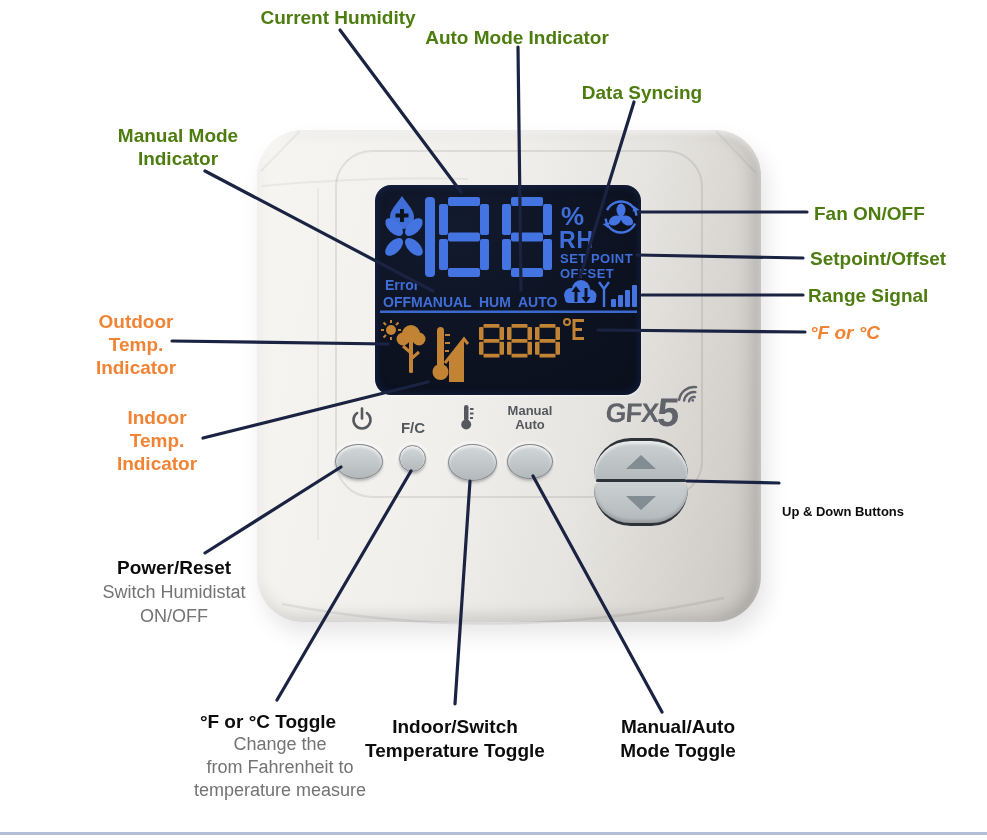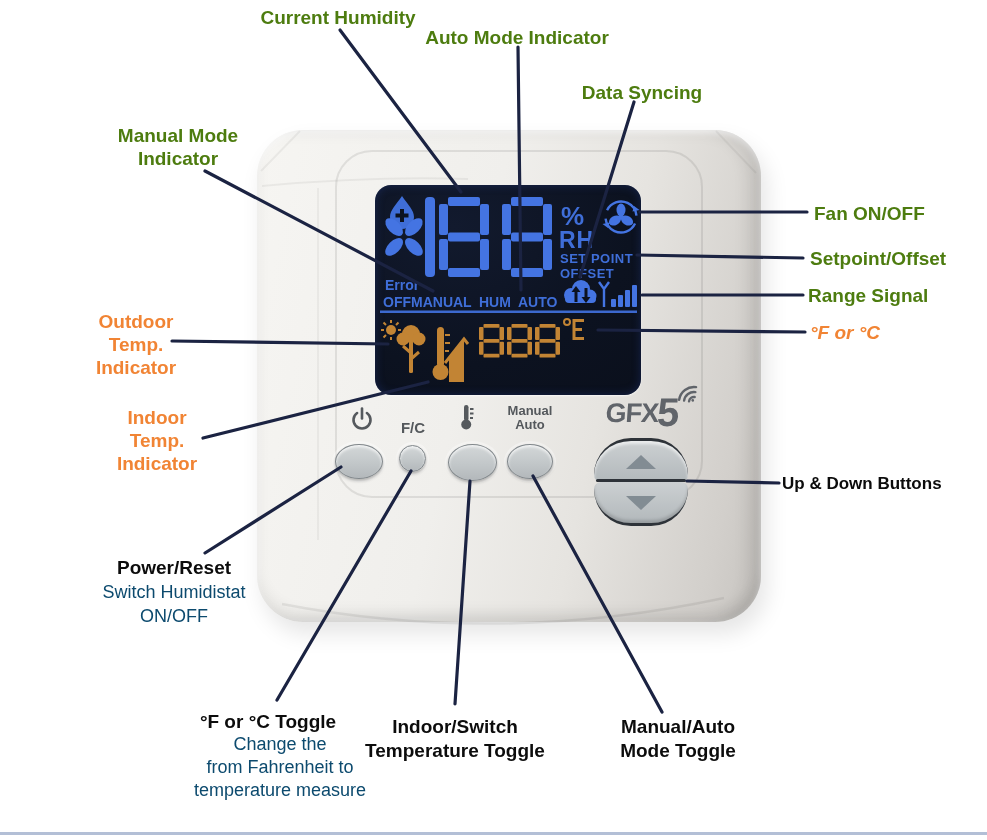--- a/index.html
+++ b/index.html
@@ -16,21 +16,21 @@
     box-shadow:inset 0 0 10px rgba(40,70,160,0.35), 0 1px 2px rgba(255,255,255,0.7);}
   #lcd svg{display:block}
   .lt{font-family:"Liberation Sans",sans-serif;font-weight:bold;fill:#3f6ed8;}
   
   .lbl{position:absolute;font-weight:bold;white-space:nowrap;}
   .lbl.center{transform:translateX(-50%);text-align:center;}
   .blue{color:#4d7c0f;font-size:19px;line-height:23px;}
   .orangeL{color:#f18434;font-size:19px;line-height:23px;}
   .blackL{color:#0c0c0c;font-size:19px;line-height:24px;}
   .desc{position:absolute;transform:translateX(-50%);text-align:center;font-weight:normal;
-        color:#0c4a6e;font-size:18px;line-height:23px;white-space:nowrap;}
+        color:#737373;font-size:18px;line-height:23px;white-space:nowrap;}
   
   .pbtn{position:absolute;border-radius:50%;
     background:linear-gradient(180deg,#d3d7d8 0%,#c2c7c9 55%,#b3b8bb 100%);
     border:1px solid #82888c;
     box-shadow:0 2px 3px rgba(0,0,0,0.28), inset 0 2px 3px rgba(255,255,255,0.75), 0 0 0 3px rgba(255,255,255,0.35);}
   .btn-cap{position:absolute;color:#54585c;font-weight:bold;text-align:center;}
   
   #rocker{position:absolute;left:594px;top:438px;width:94px;height:84px;}
   .rock{position:absolute;left:0;width:94px;height:41px;
     background:linear-gradient(180deg,#ccd0d2,#b2b8bb);
@@ -267,21 +267,21 @@
   <div class="lbl orangeL center" style="left:157px;top:406px;">
     <div>Indoor</div>
     <div>Temp.</div>
     <div>Indicator</div>
   </div>
   <div class="lbl blackL center" style="left:174px;top:556px;">Power/Reset</div>
   <div class="desc" style="left:174px;top:580px;line-height:24px;">
     <div>Switch Humidistat</div>
     <div>ON/OFF</div>
   </div>
-  <div class="lbl blackL" style="left:782px;top:472px;font-size:17px;">Up &amp; Down Buttons</div>
+  <div class="lbl blackL" style="left:782px;top:500px;font-size:13px;">Up &amp; Down Buttons</div>
   <div class="lbl blackL center" style="left:244px;top:710px;margin-left:24px;">°F or °C Toggle</div>
   <div class="desc" style="left:244px;top:733px;margin-left:36px;">
     <div>Change the</div>
     <div>from Fahrenheit to</div>
     <div>temperature measure</div>
   </div>
   <div class="lbl blackL center" style="left:455px;top:715px;">
     <div>Indoor/Switch</div>
     <div>Temperature Toggle</div>
   </div>

